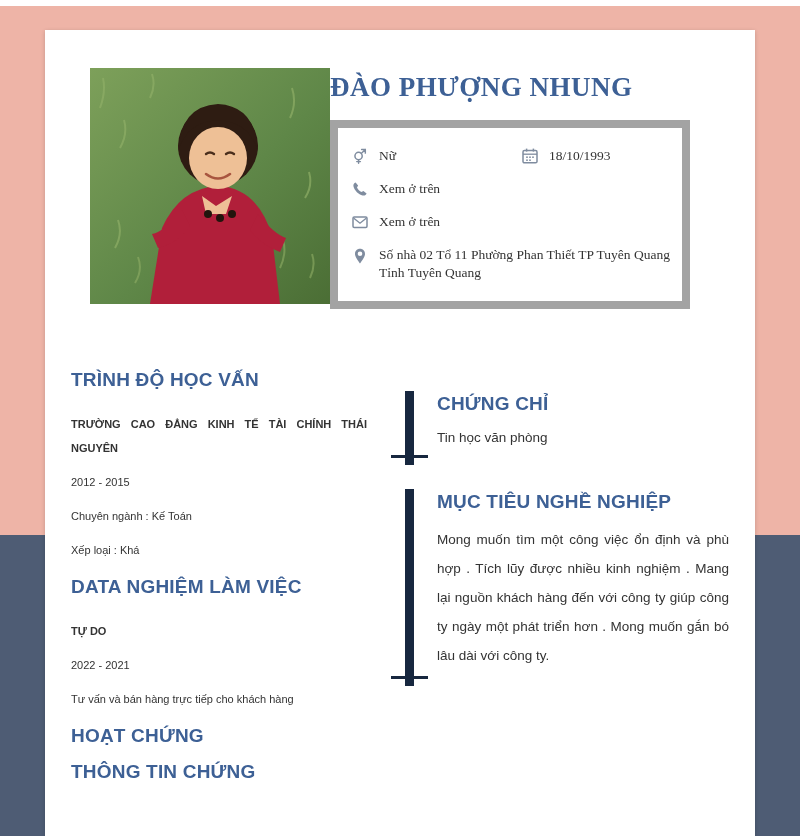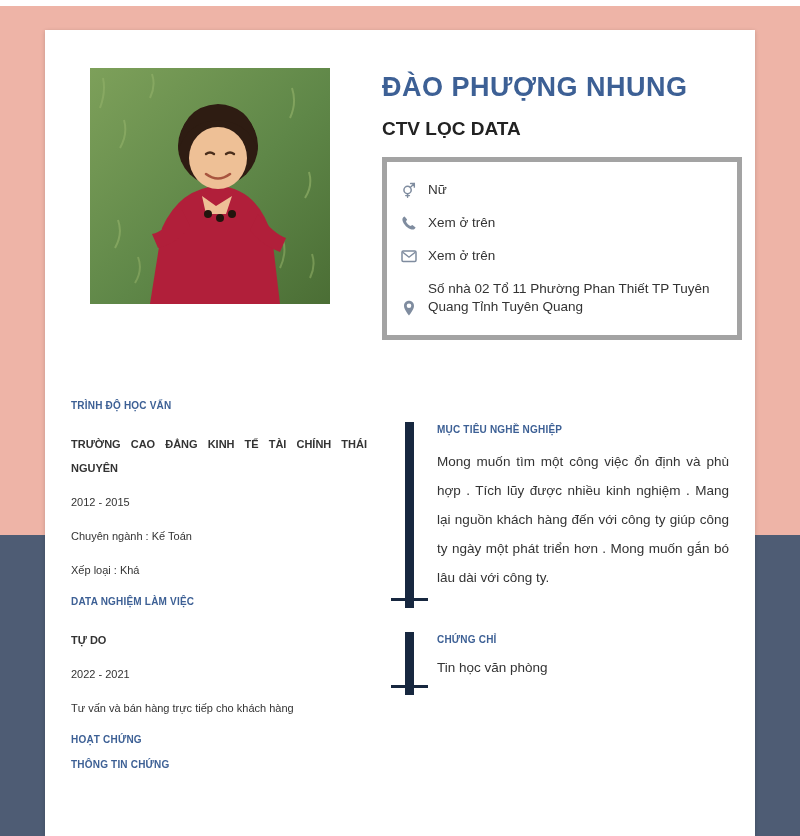--- a/index.html
+++ b/index.html
@@ -23,49 +23,49 @@
     background: #ffffff;
     box-shadow: 0 1px 4px rgba(0,0,0,0.18);
   }
 
   
   .top-section { display: flex; padding: 38px 0 0 45px; }
   .photo {
     width: 240px; height: 236px; flex: none; overflow: hidden; background:#5f8748;
   }
   .photo svg { display:block; width:100%; height:100%; }
-  .header-block { margin-left: 52px; width: 360px; }
+  .header-block { width: 360px; font-family: Liberation Serif, serif; }
   .candidate-name {
     font-size: 27px; font-weight: bold; color: #3d6095;
     letter-spacing: 0.5px; margin-top: 4px;
   }
   .candidate-title {
     font-size: 19px; font-weight: bold; color: #222222; margin-top: 15px;
   }
   .info-box {
-    margin-top: 17px; border: 5px solid #a3a3a3; padding: 11px 12px 12px 14px;
+    margin-top: 17px; border: 8px solid #a3a3a3; padding: 11px 12px 12px 14px;
   }
   .info-row2 { display: grid; grid-template-columns: 1.15fr 1fr; }
   .info-item {
     display: flex; align-items: center; gap: 11px;
     font-size: 13.5px; color: #333333; padding: 7.5px 0;
     line-height: 18px;
   }
-  .info-item.multiline { align-items: flex-end; }
+  .info-item.multiline { align-items: flex-start; }
   .info-item.multiline .icon { margin-top: 2px; }
   .icon { flex: none; width: 16px; height: 16px; display: inline-flex; }
   .icon svg { width: 16px; height: 16px; display: block; }
 
   
   .main { display: flex; padding: 0 26px; margin-top: 60px; }
   .left-col { width: 296px; margin-right: 38px; flex: none; }
   .right-col { flex: 1; padding-top: 22px; }
 
   .sec-heading {
-    font-size: 10px; font-weight: bold; color: #3d6095;
+    font-size: 19px; font-weight: bold; color: #3d6095;
     letter-spacing: 0.2px; margin: 14px 0 21px;
   }
   .left-col .sec-heading:first-child { margin-top: 0; }
   .body-line {
     font-size: 11px; color: #333333; line-height: 24px; margin: 0 0 10px;
   }
   .body-line.bold { font-weight: bold; text-align: justify; }
 
   .r-section { display: flex; margin-bottom: 24px; }
   .r-bar {
@@ -116,34 +116,49 @@
           <path d="M116 106 q12 9 24 0" stroke="#a8553f" stroke-width="2.6" fill="none" stroke-linecap="round"></path>
           <path d="M112 128 l14 10 l16 -10 l-6 18 l-20 0 Z" fill="#eec096"></path>
           <circle cx="118" cy="146" r="4" fill="#22150d"></circle>
           <circle cx="130" cy="150" r="4" fill="#22150d"></circle>
           <circle cx="142" cy="146" r="4" fill="#22150d"></circle>
         </svg>
       </div>
 
       <div class="header-block">
         <div class="candidate-name">ĐÀO PHƯỢNG NHUNG</div>
-        <div class="candidate-title">CTV LỌC DATA</div>
 
         <div class="info-box">
           <div class="info-row2">
             <div class="info-item">
               <span class="icon">
                 <svg viewBox="0 0 18 18">
                     <circle cx="7.4" cy="9" r="4.1" fill="none" stroke="#7f8c9f" stroke-width="1.7"></circle>
                     <path d="M10.4 6.1 L15 1.6 M15 1.6 h-4.2 M15 1.6 v4.2" stroke="#7f8c9f" stroke-width="1.6" fill="none" stroke-linecap="round"></path>
                     <path d="M7.4 13.1 v4 M5.3 15.3 h4.2" stroke="#7f8c9f" stroke-width="1.6" stroke-linecap="round"></path>
                   </svg>
               </span>
               <span>Nữ</span>
             </div>
+            <div class="info-item">
+              <span class="icon">
+                <svg viewBox="0 0 16 16">
+                    <rect x="1" y="2.6" width="14" height="12.2" rx="1.4" fill="none" stroke="#7f8c9f" stroke-width="1.5"></rect>
+                    <line x1="1" y1="6.2" x2="15" y2="6.2" stroke="#7f8c9f" stroke-width="1.3"></line>
+                    <line x1="4.6" y1="0.6" x2="4.6" y2="3.6" stroke="#7f8c9f" stroke-width="1.5"></line>
+                    <line x1="11.4" y1="0.6" x2="11.4" y2="3.6" stroke="#7f8c9f" stroke-width="1.5"></line>
+                    <circle cx="5" cy="9.2" r="0.9" fill="#7f8c9f"></circle>
+                    <circle cx="8" cy="9.2" r="0.9" fill="#7f8c9f"></circle>
+                    <circle cx="11" cy="9.2" r="0.9" fill="#7f8c9f"></circle>
+                    <circle cx="5" cy="12.2" r="0.9" fill="#7f8c9f"></circle>
+                    <circle cx="8" cy="12.2" r="0.9" fill="#7f8c9f"></circle>
+                  </svg>
+              </span>
+              <span>18/10/1993</span>
+            </div>
           </div>
 
           <div class="info-item">
             <span class="icon">
               <svg viewBox="0 0 16 16">
                   <path d="M3.6 1.4 C2.1 1.9 1 3.4 1.5 5.4 C2.5 9.4 6.6 13.5 10.6 14.5 C12.6 15 14.1 13.9 14.6 12.4 L11.4 9.9 L9.5 11 C7.5 10 6 8.5 5 6.5 L6.1 4.6 Z" fill="#7f8c9f"></path>
                 </svg>
             </span>
             <span>Xem ở trên</span>
           </div>
@@ -187,29 +202,29 @@
         <div class="sec-heading" style="margin-bottom:10px;">HOẠT CHỨNG</div>
 
         <div class="sec-heading">THÔNG TIN CHỨNG</div>
 
       </div>
 
       <div class="right-col">
         <div class="r-section">
           <div class="r-bar"></div>
           <div class="r-content">
-            <div class="sec-heading">MỤC TIÊU NGHỀ NGHIỆP</div>
-            <p class="r-text">Mong muốn tìm một công việc ổn định và phù hợp . Tích lũy được nhiều kinh nghiệm . Mang lại nguồn khách hàng đến với công ty giúp công ty ngày một phát triển hơn . Mong muốn gắn bó lâu dài với công ty.</p>
+            <div class="sec-heading">CHỨNG CHỈ</div>
+            <p class="r-item">Tin học văn phòng</p>
           </div>
         </div>
 
         <div class="r-section">
           <div class="r-bar"></div>
           <div class="r-content">
-            <div class="sec-heading">CHỨNG CHỈ</div>
-            <p class="r-item">Tin học văn phòng</p>
+            <div class="sec-heading">MỤC TIÊU NGHỀ NGHIỆP</div>
+            <p class="r-text">Mong muốn tìm một công việc ổn định và phù hợp . Tích lũy được nhiều kinh nghiệm . Mang lại nguồn khách hàng đến với công ty giúp công ty ngày một phát triển hơn . Mong muốn gắn bó lâu dài với công ty.</p>
           </div>
         </div>
       </div>
 
     </div>
   </div>
 </div>
 
 </body></html>

